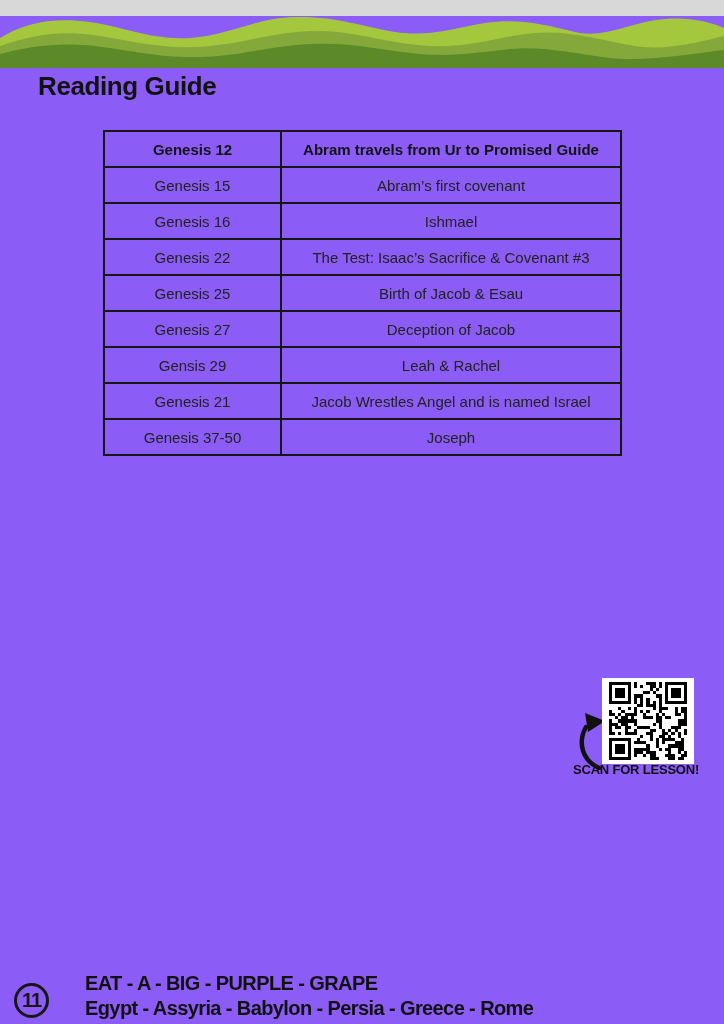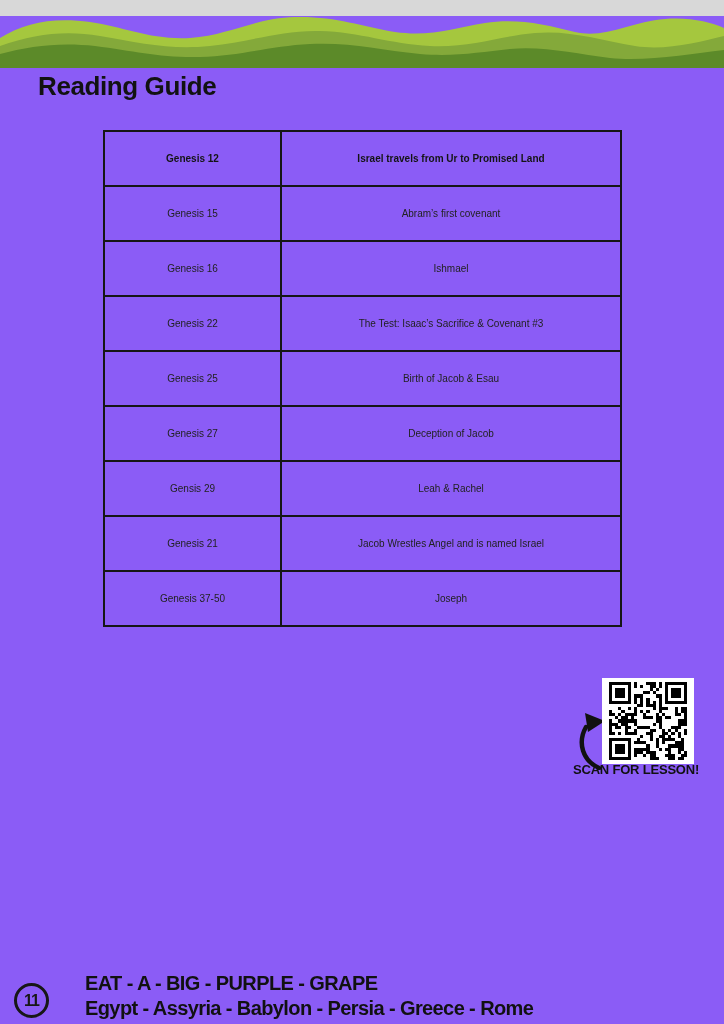--- a/index.html
+++ b/index.html
@@ -24,24 +24,24 @@
     color:#121212;
   }
   .reading-table {
     position:absolute; left:103px; top:114px;
     width:519px;
     border-collapse:collapse;
     table-layout:fixed;
   }
   .reading-table td {
     border:2px solid #161616;
-    height:55px;
+    height:36px;
     text-align:center;
     vertical-align:middle;
-    font-size:10px;
+    font-size:15px;
     color:#222222;
     font-weight:400;
     padding:2px 6px;
   }
   .reading-table td:first-child { width:177px; }
   .reading-table tr.bold td { font-weight:700; color:#141414; }
   .qr-box {
     position:absolute; left:602px; top:662px;
     width:92px; height:86px;
     background:#FFFFFF;
@@ -59,21 +59,21 @@
     letter-spacing:-0.2px;
     color:#111111;
     white-space:nowrap;
   }
   .page-circle {
     position:absolute; left:14px; top:967px;
     width:35px; height:35px;
     border:3px solid #171717;
     border-radius:50%;
     display:flex; align-items:center; justify-content:center;
-    font-size:16px; font-weight:600; color:#171717;
+    font-size:20px; font-weight:600; color:#171717;
     letter-spacing:-1px;
   }
   .mnemonic {
     position:absolute; left:85px; top:955px;
     font-weight:800; color:#111111;
     font-size:20px; line-height:25px;
     letter-spacing:-0.6px;
     white-space:nowrap;
   }
 </style>
@@ -87,21 +87,21 @@
     <path fill="#84A93A" d="M0,30 C35,18 65,14 100,20 C140,27 170,34 210,30 C250,26 280,14 320,15 C360,16 390,28 430,30 C470,32 500,20 535,17 C570,14 600,24 635,30 C665,35 700,26 724,20 L724,52 L0,52 Z"></path>
     <path fill="#5C8A29" d="M0,38 C30,30 60,26 95,30 C135,35 160,42 200,41 C240,40 270,30 310,28 C350,26 380,34 420,38 C455,41 480,36 510,33 C545,30 575,38 610,42 C645,46 690,38 724,34 L724,52 L0,52 Z"></path>
   </svg>
 
   <h1 class="title">Reading Guide</h1>
 
   <table class="reading-table">
     <tbody>
         <tr class="bold">
           <td>Genesis 12</td>
-          <td>Israel travels from Ur to Promised Land</td>
+          <td>Abram travels from Ur to Promised Guide</td>
         </tr>
         <tr>
           <td>Genesis 15</td>
           <td>Abram’s first covenant</td>
         </tr>
         <tr>
           <td>Genesis 16</td>
           <td>Ishmael</td>
         </tr>
         <tr>

